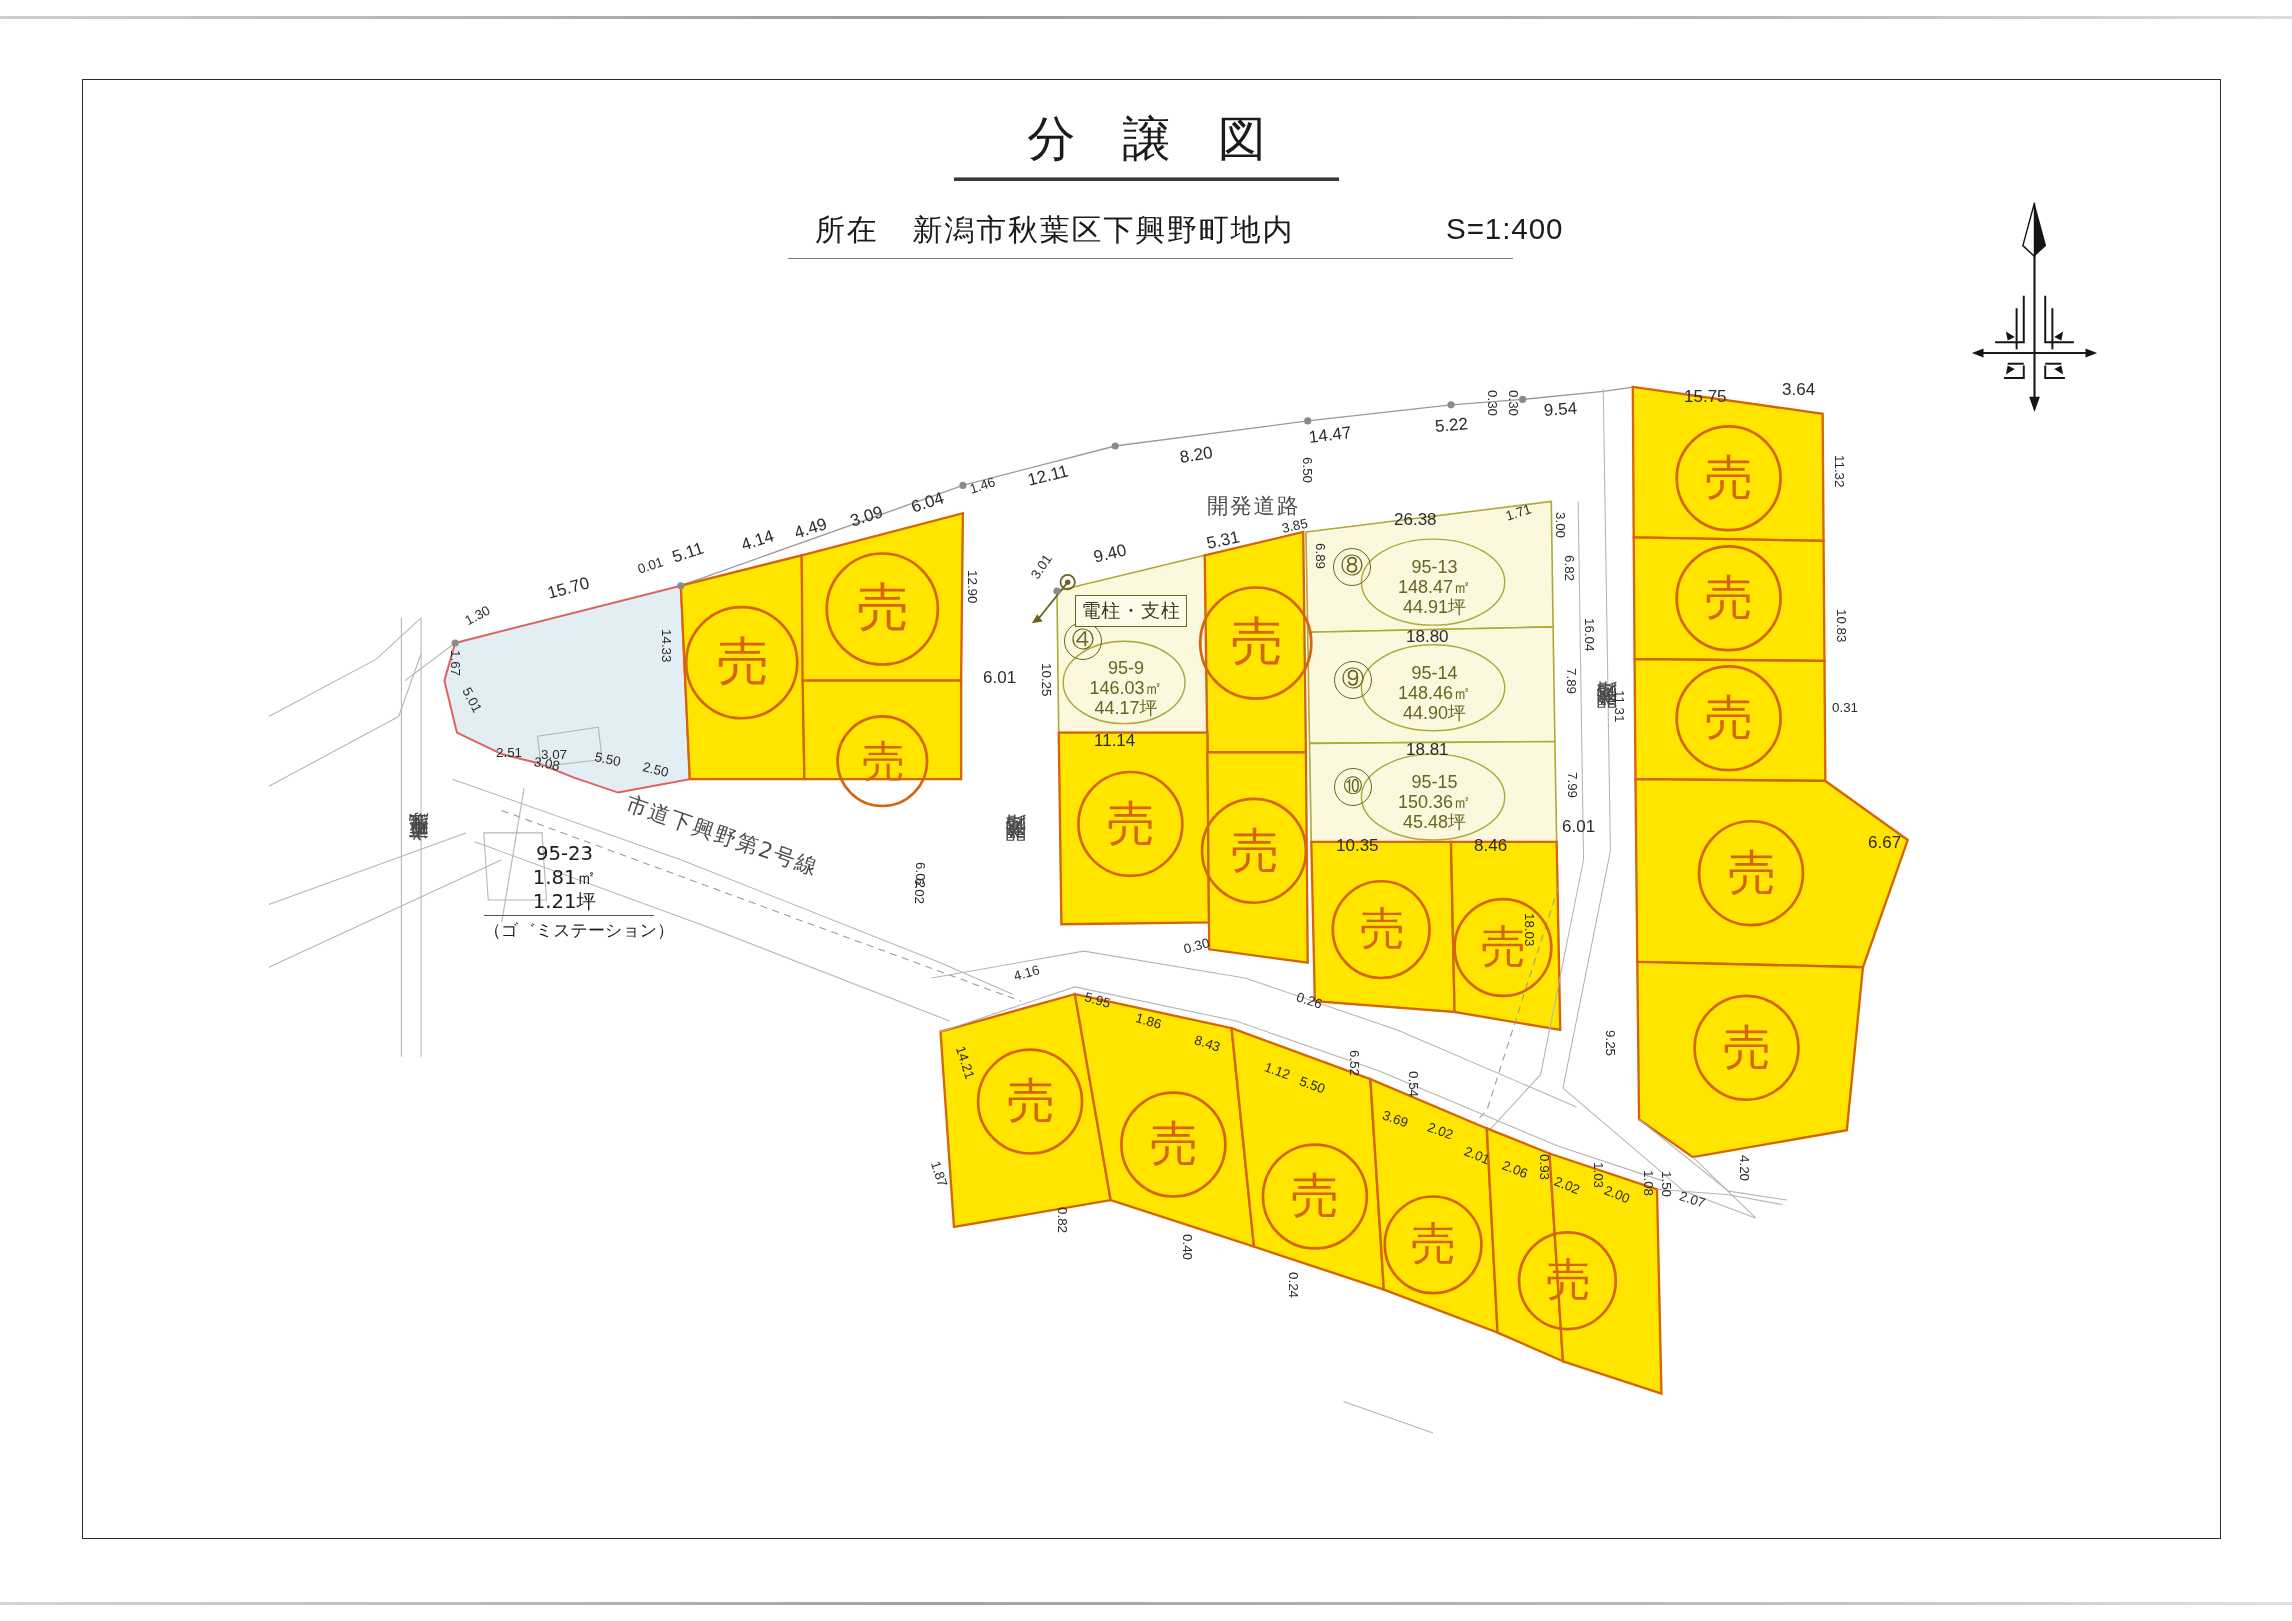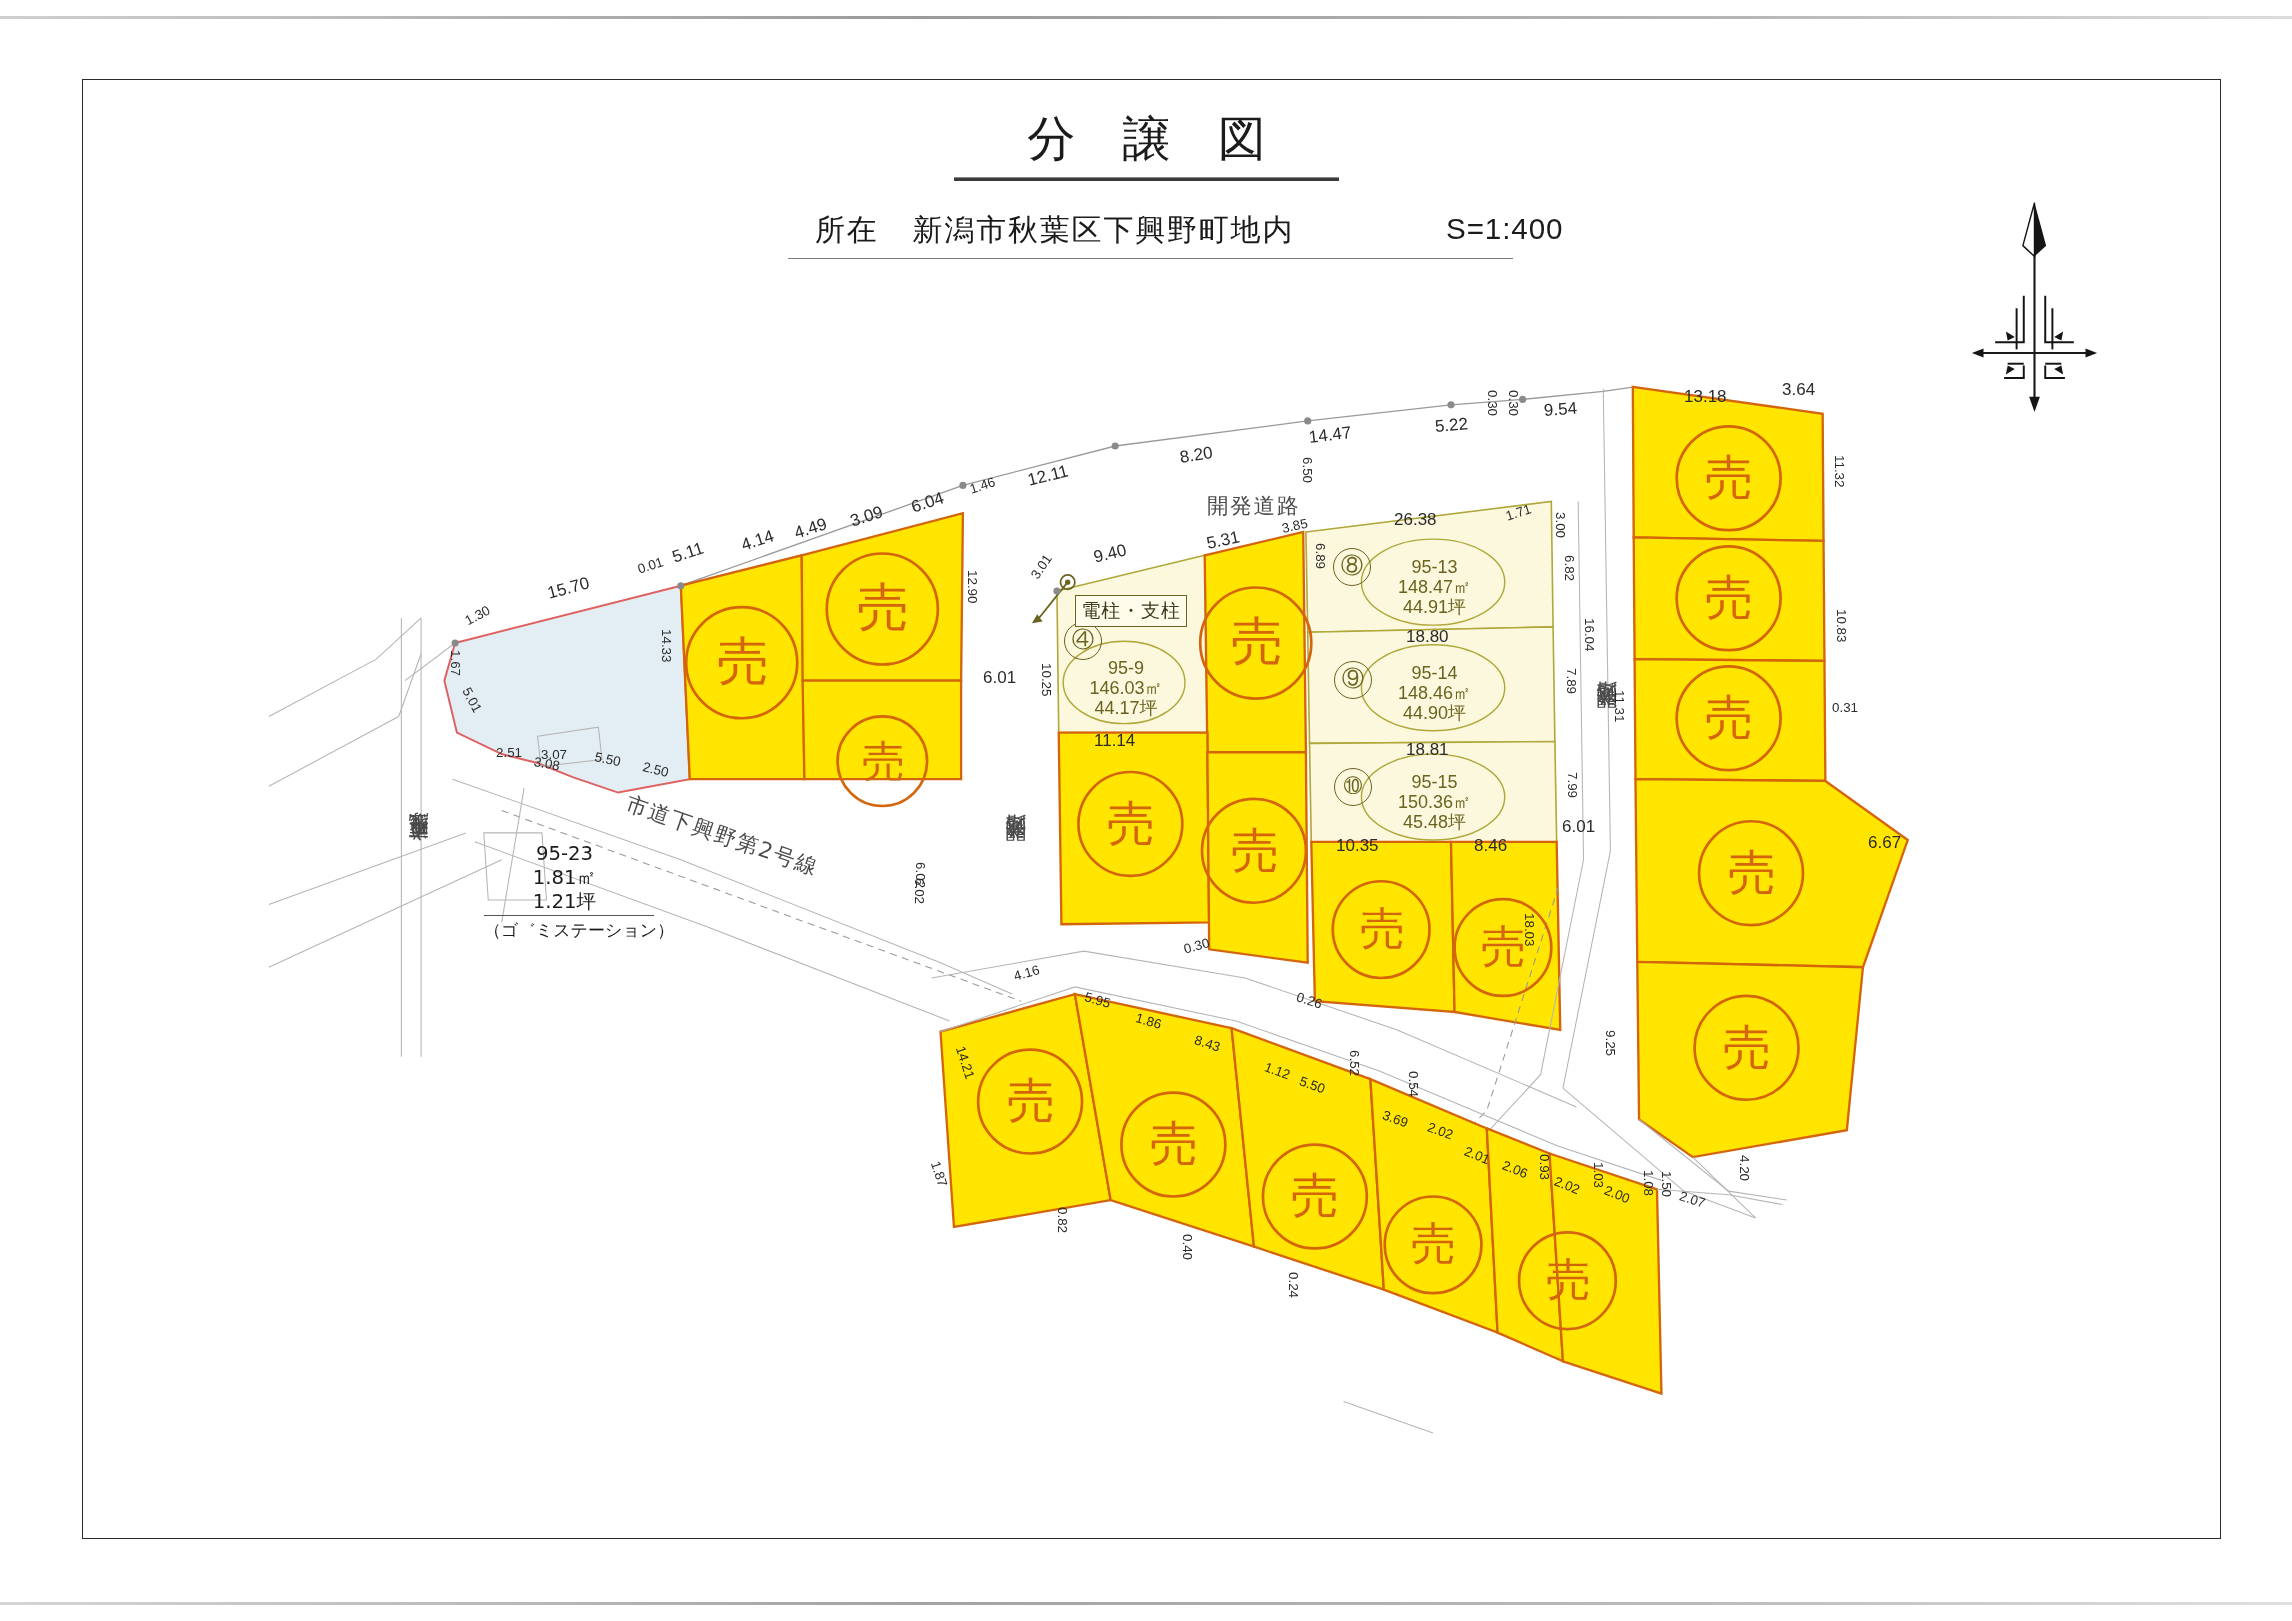--- a/index.html
+++ b/index.html
@@ -457,21 +457,21 @@
   <div class="dim" style="left:851px; top:512px; transform:rotate(-18deg);">3.09</div>
   <div class="dim" style="left:912px; top:498px; transform:rotate(-18deg);">6.04</div>
   <div class="dim sm" style="left:970px; top:482px; transform:rotate(-18deg);">1.46</div>
   <div class="dim" style="left:1028px; top:471px; transform:rotate(-14deg);">12.11</div>
   <div class="dim" style="left:1180px; top:448px; transform:rotate(-9deg);">8.20</div>
   <div class="dim" style="left:1309px; top:428px; transform:rotate(-7deg);">14.47</div>
   <div class="dim" style="left:1435px; top:417px; transform:rotate(-5deg);">5.22</div>
   <div class="dim sm" style="left:1485px; top:390px; writing-mode:vertical-rl;">0.30</div>
   <div class="dim sm" style="left:1506px; top:390px; writing-mode:vertical-rl;">0.30</div>
   <div class="dim" style="left:1544px; top:401px; transform:rotate(-4deg);">9.54</div>
-  <div class="dim" style="left:1684px; top:387px;">13.18</div>
+  <div class="dim" style="left:1684px; top:387px;">15.75</div>
   <div class="dim" style="left:1782px; top:380px;">3.64</div>
 
   <div class="dim" style="left:548px; top:584px; transform:rotate(-15deg);">15.70</div>
   <div class="dim sm" style="left:466px; top:614px; transform:rotate(-28deg);">1.30</div>
   <div class="dim sm" style="left:448px; top:650px; writing-mode:vertical-rl;">1.67</div>
   <div class="dim sm" style="left:466px; top:681px; transform:rotate(62deg);">5.01</div>
   <div class="dim sm" style="left:496px; top:745px;">2.51</div>
   <div class="dim sm" style="left:541px; top:699px;margin-top:48px;">3.07</div>
   <div class="dim sm" style="left:534px; top:754px; transform:rotate(10deg);">3.08</div>
   <div class="dim sm" style="left:595px; top:749px; transform:rotate(12deg);">5.50</div>

